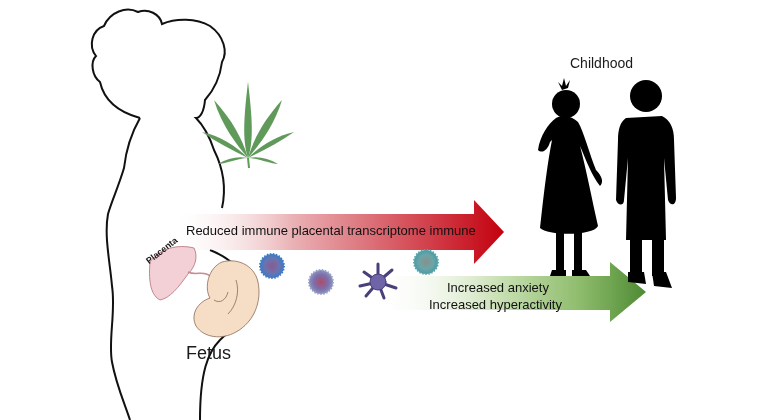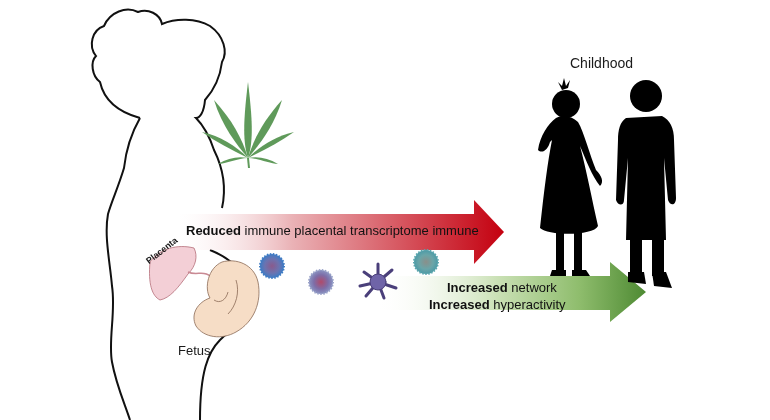--- a/index.html
+++ b/index.html
@@ -1,22 +1,22 @@
 <!DOCTYPE html>
 <html><head>
 <meta charset="utf-8">
 <style>
   html, body { margin:0; padding:0; background:#ffffff; }
   body { width:770px; height:420px; position:relative; overflow:hidden; font-family:"Liberation Sans", "DejaVu Sans", sans-serif; }
   .layer { position:absolute; left:0; top:0; width:770px; height:420px; }
   .lbl { position:absolute; color:#1a1a1a; white-space:nowrap; }
   .arrow-text { position:absolute; font-size:13px; color:#111; white-space:nowrap; }
-  .arrow-text b { font-weight:bold;text-align:center; }
+  .arrow-text b { font-weight:normal;text-align:center; }
   .childhood { left:570px; top:55px; font-size:14px; font-weight:normal; }
-  .fetus { left:178px; top:343px; font-size:13px; }
+  .fetus { left:186px; top:343px; font-size:18px; }
   .placenta { left:144px; top:258px; font-size:9px; font-weight:bold; transform:rotate(-38deg); transform-origin:left top; }
   .red-text { left:186px; top:223px; }
   .green-text1 { left:447px; top:280px; text-align:center; }
   .green-text2 { left:429px; top:297px; text-align:center; }
 </style>
 </head>
 <body>
 
 <svg class="layer" viewBox="0 0 770 420" xmlns="http://www.w3.org/2000/svg">
   <defs>
@@ -119,14 +119,14 @@
     <path d="M652,272 L666,272 L672,288 L654,286Z"></path>
   </g>
 </svg>
 
 <div class="lbl childhood">Childhood</div>
 <div class="lbl fetus">Fetus</div>
 <div class="lbl placenta">Placenta</div>
 
 <div class="arrow-text red-text"><b>Reduced</b><span> immune placental transcriptome immune</span></div>
 
-<div class="arrow-text green-text1"><b>Increased</b><span> network</span></div>
+<div class="arrow-text green-text1"><b>Increased</b><span> anxiety</span></div>
 <div class="arrow-text green-text2"><b>Increased</b><span> hyperactivity</span></div>
 
 </body></html>

